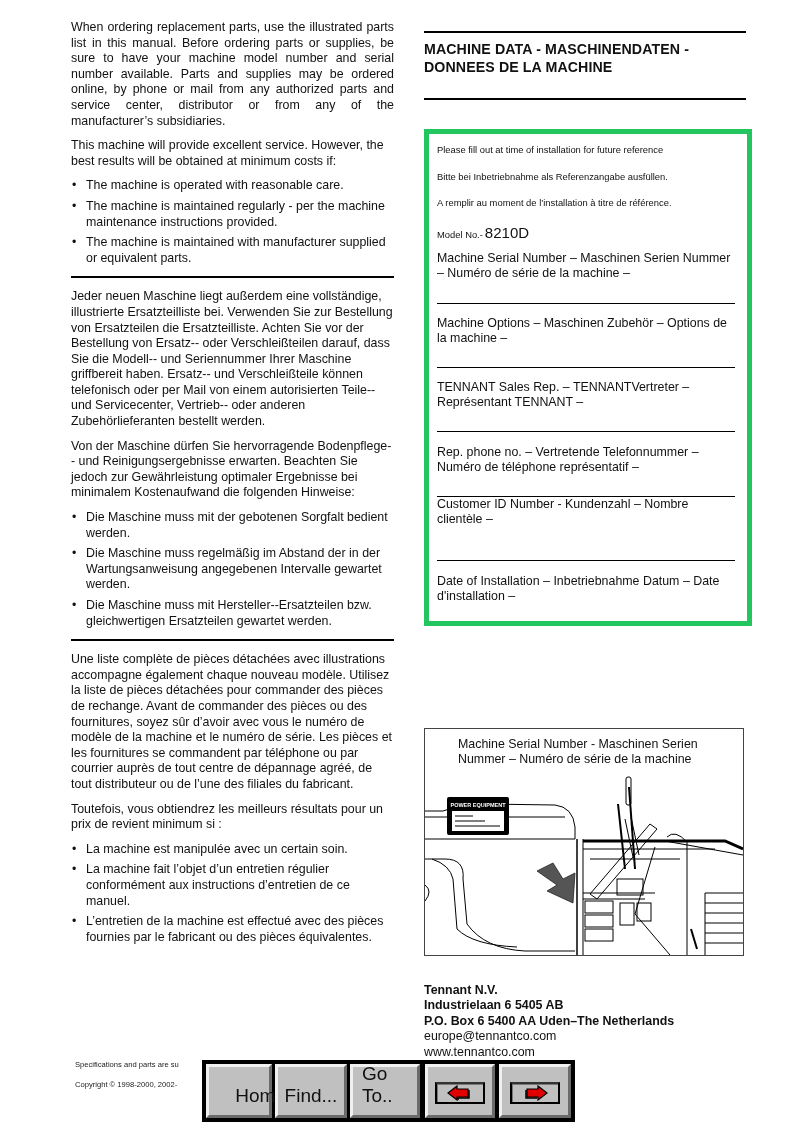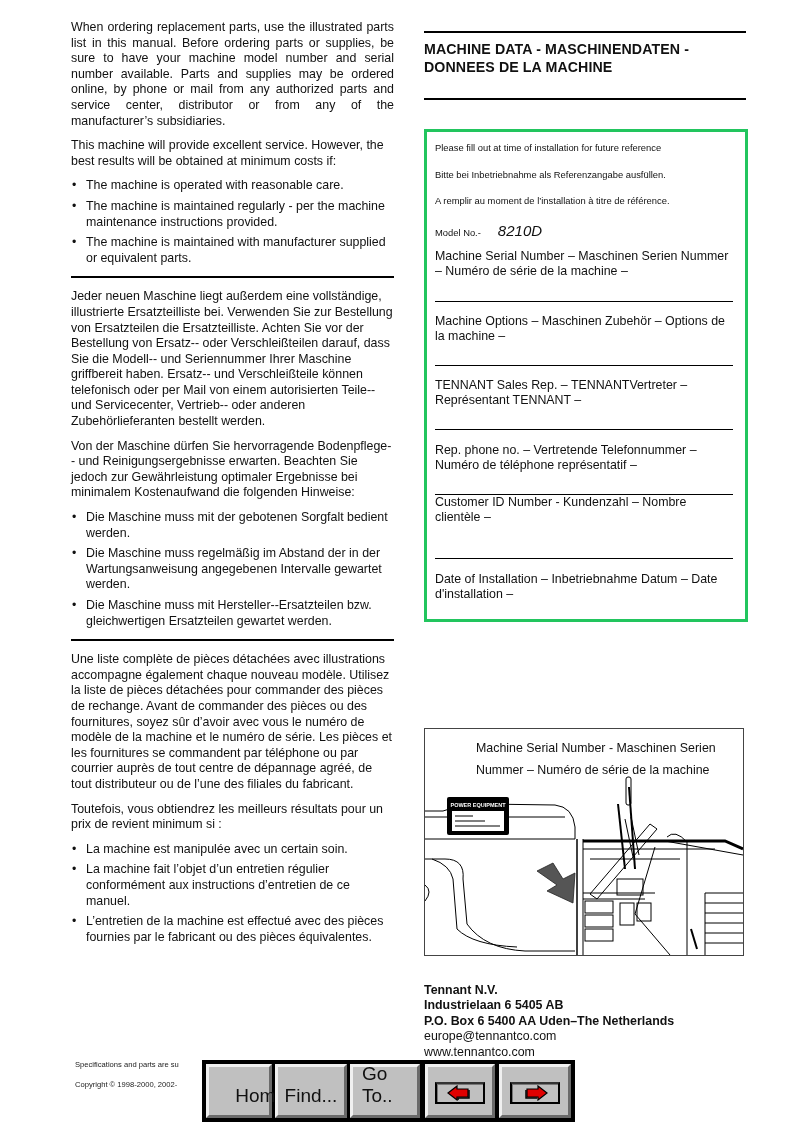--- a/index.html
+++ b/index.html
@@ -10,29 +10,29 @@
   .col-left .just { text-align:justify; }
   ul.bul { list-style:none; margin:0 0 8px 0; padding:0; }
   ul.bul li { position:relative; padding-left:15px; margin-bottom:5px; }
   ul.bul li::before { content:"•"; position:absolute; left:1px; top:0; }
   .rule { border-top:2px solid #000; margin:10px 0 11px 0; }
 
   .heading-box { position:absolute; left:424px; top:31px; width:322px;
                  border-top:2px solid #000; border-bottom:2px solid #000; padding:7px 0 22px 0; }
   .heading-box h1 { margin:0; font-size:14.2px; line-height:18px; font-weight:bold; letter-spacing:0.1px; }
 
-  .form-box { position:absolute; left:424px; top:129px; width:318px; height:487px; border:3px solid #22c55e; }
+  .form-box { position:absolute; left:424px; top:129px; width:318px; height:487px; border:5px solid #22c55e; }
   .form-note { position:absolute; left:8px; font-size:9.4px; }
   .model { position:absolute; left:8px; top:90px; font-size:9.4px; }
-  .model .val { font-size:15px; margin-left:17px;font-style:italic; }
+  .model .val { font-size:15px; margin-left:2px; }
   .field { position:absolute; left:8px; width:298px; font-size:12.4px; line-height:14.5px; }
   .field-line { position:absolute; left:8px; width:298px; border-top:1px solid #000; }
 
   .figure-box { position:absolute; left:424px; top:728px; width:318px; height:226px; border:1px solid #444; overflow:hidden; }
-  .figure-caption { position:absolute; left:33px; top:8px; font-size:12.4px; line-height:22px;margin-left:18px; }
+  .figure-caption { position:absolute; left:33px; top:8px; font-size:12.4px; line-height:15px; }
   .figure-art { position:absolute; left:0; top:40px; }
 
   .address { position:absolute; left:424px; top:983px; font-size:12.4px; line-height:15.4px; }
   .address .b { font-weight:bold; }
 
   .footnote { position:absolute; left:75px; font-size:7.6px; color:#222; white-space:nowrap; }
 
   .navbar { position:absolute; left:202px; top:1060px; height:62px; width:373px; background:#000; }
   .nav-btn { position:absolute; top:4px; height:54px; background:#c0c0c0;
              border-top:3px solid #f0f0f0; border-left:3px solid #f0f0f0;

